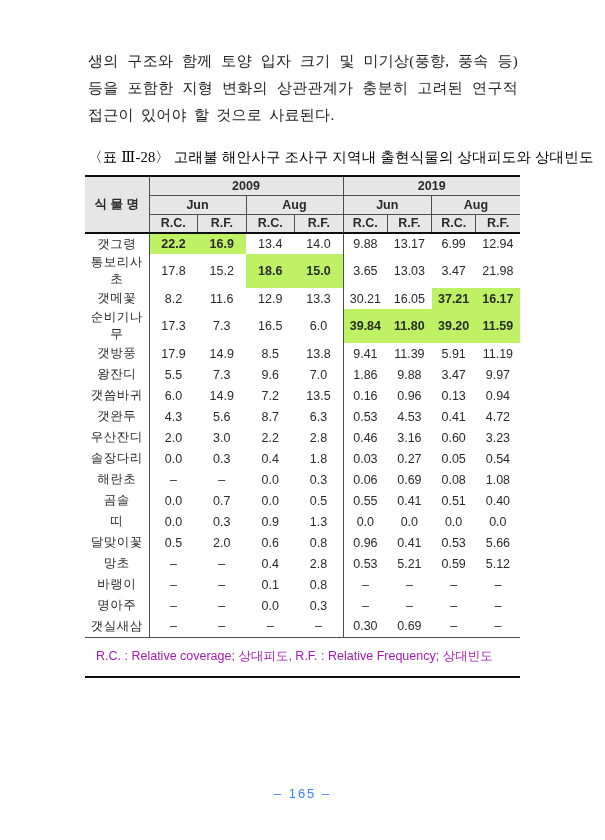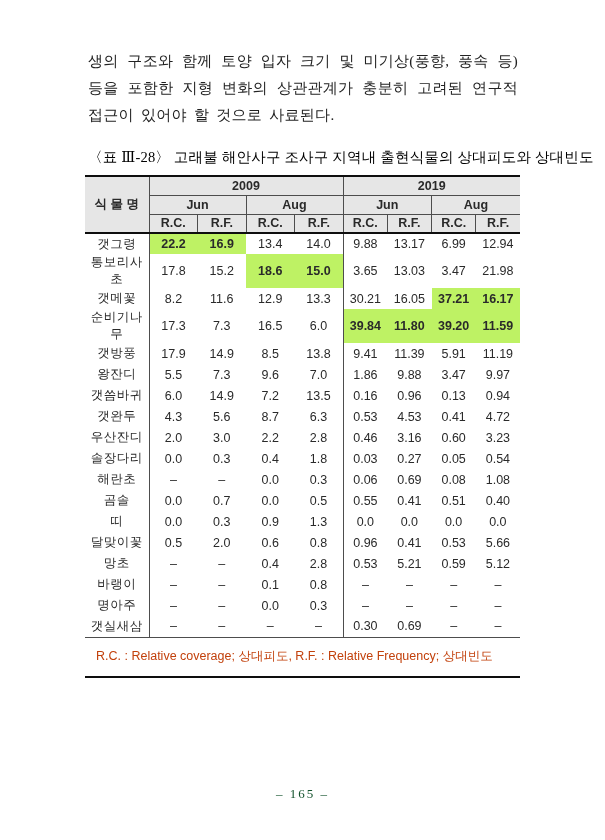--- a/index.html
+++ b/index.html
@@ -69,32 +69,32 @@
   tbody td.vline { border-left: 1px solid #4d4d4d; }
   tbody td.hl { background: #bef264; font-weight: 700; margin-top: 24px; }
 
   tfoot td {
     border-top: 1px solid #4d4d4d;
     font-size: 12.5px;
     height: 40px;
     text-align: left;
     padding-left: 11px;
     vertical-align: middle;
-    color: #c2410c;
+    color: #a21caf;
   }
 
   .page-number {
     position: absolute;
     left: 0; right: 0;
     top: 786px;
     text-align: center;
-    font-family: Liberation Serif, serif;
+    font-family: Liberation Sans, sans-serif;
     font-size: 13px;
     letter-spacing: 2px;
-    color: #14532d;
+    color: #3b82f6;
   }
 </style>
 </head>
 <body>
 
 <div class="content">
 
   <p class="para top-para">생의 구조와 함께 토양 입자 크기 및 미기상(풍향, 풍속 등) 등을 포함한 지형 변화의 상관관계가 충분히 고려된 연구적 접근이 있어야 할 것으로 사료된다.</p>
 
   <p class="caption">〈표 Ⅲ-28〉  고래불 해안사구 조사구 지역내 출현식물의 상대피도와 상대빈도</p>

